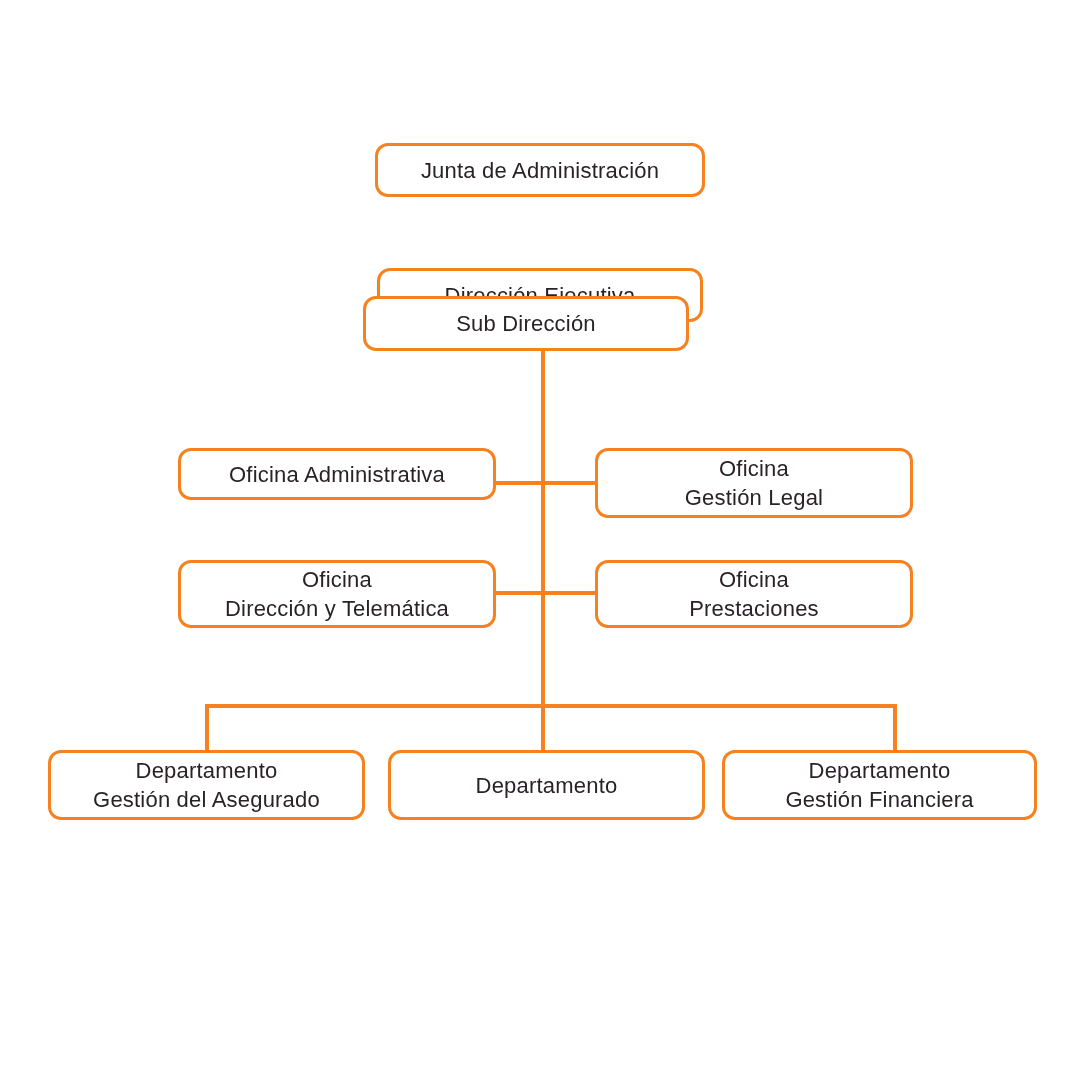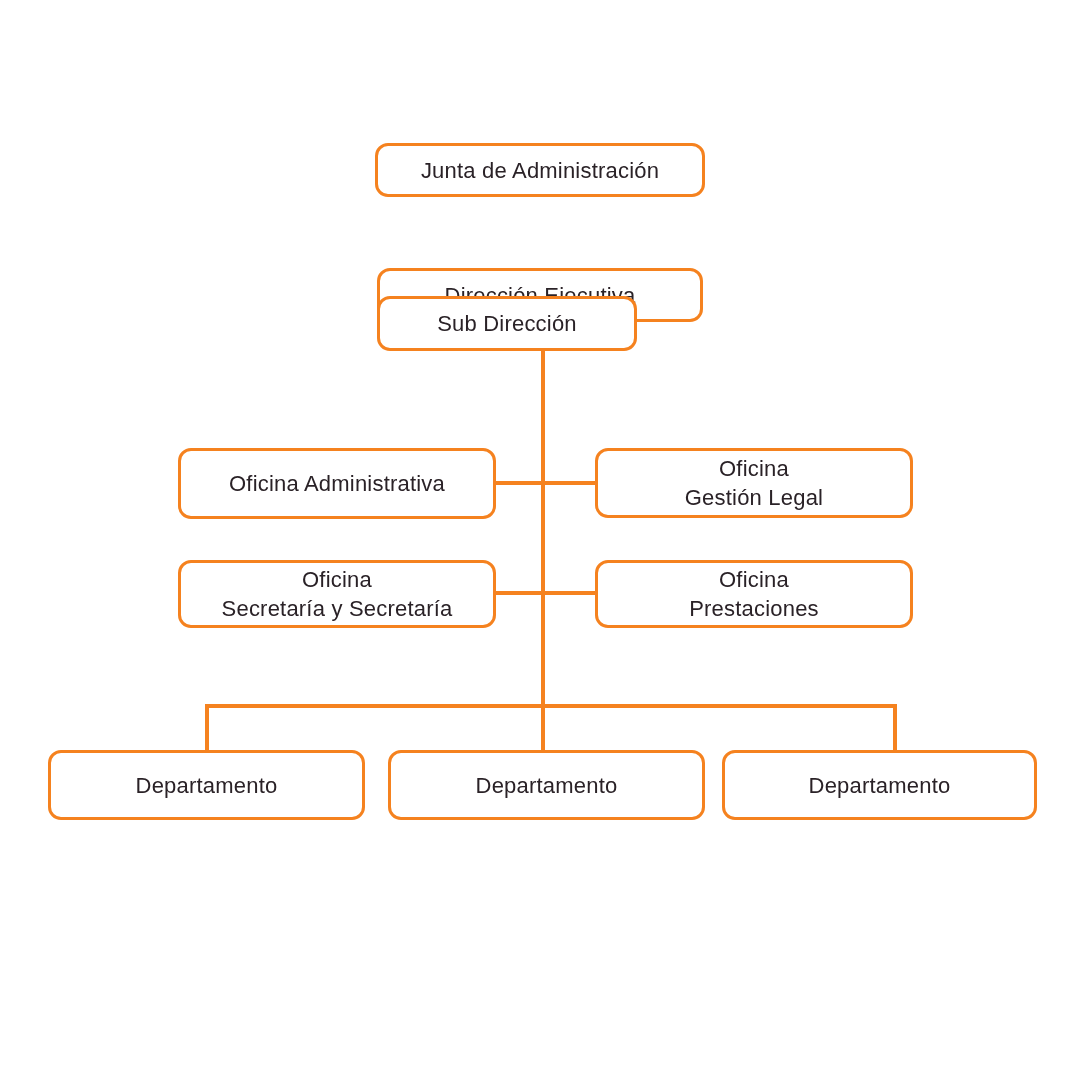--- a/index.html
+++ b/index.html
@@ -34,22 +34,22 @@
     z-index: 2;
   }
   .conn {
     position: absolute;
     background: var(--accent);
     z-index: 1;
   }
   
   #n-junta        { left: 375px; top: 143px; width: 330px; height: 54px; }
   #n-direccion    { left: 377px; top: 243px; width: 326px; height: 54px; margin-top: 25px; }
-  #n-subdireccion { left: 377px; top: 296px; width: 260px; height: 55px; }
-  #n-admin        { left: 178px; top: 448px; width: 318px; height: 71px; }
+  #n-subdireccion { left: 363px; top: 296px; width: 326px; height: 55px; }
+  #n-admin        { left: 178px; top: 448px; width: 318px; height: 52px; }
   #n-asesoria     { left: 595px; top: 448px; width: 318px; height: 70px; }
   #n-secretaria   { left: 178px; top: 560px; width: 318px; height: 68px; }
   #n-planeamiento { left: 595px; top: 560px; width: 318px; height: 68px; }
   #n-asegurado    { left: 48px;  top: 750px; width: 317px; height: 70px; }
   #n-salud        { left: 388px; top: 750px; width: 317px; height: 70px; }
   #n-financiera   { left: 722px; top: 750px; width: 315px; height: 70px; }
   
   #c-center-v     { left: 541px; top: 349px; width: 4px;   height: 403px; }
   #c-row1-h       { left: 494px; top: 481px; width: 103px; height: 4px; }
   #c-row2-h       { left: 494px; top: 591px; width: 103px; height: 4px; }
@@ -82,30 +82,32 @@
 
   <div class="node" id="n-admin">
     <span>Oficina Administrativa</span>
   </div>
   <div class="node" id="n-asesoria">
     <span>Oficina</span>
     <span>Gestión Legal</span>
   </div>
   <div class="node" id="n-secretaria">
     <span>Oficina</span>
-    <span>Secretaría y Secretaría</span>
+    <span>Dirección y Telemática</span>
   </div>
   <div class="node" id="n-planeamiento">
     <span>Oficina</span>
     <span>Prestaciones</span>
   </div>
 
   <div class="node" id="n-asegurado">
     <span>Departamento</span>
+    <span>Gestión del Asegurado</span>
   </div>
   <div class="node" id="n-salud">
     <span>Departamento</span>
   </div>
   <div class="node" id="n-financiera">
     <span>Departamento</span>
+    <span>Gestión Financiera</span>
   </div>
 
 </div>
 
 </body></html>

